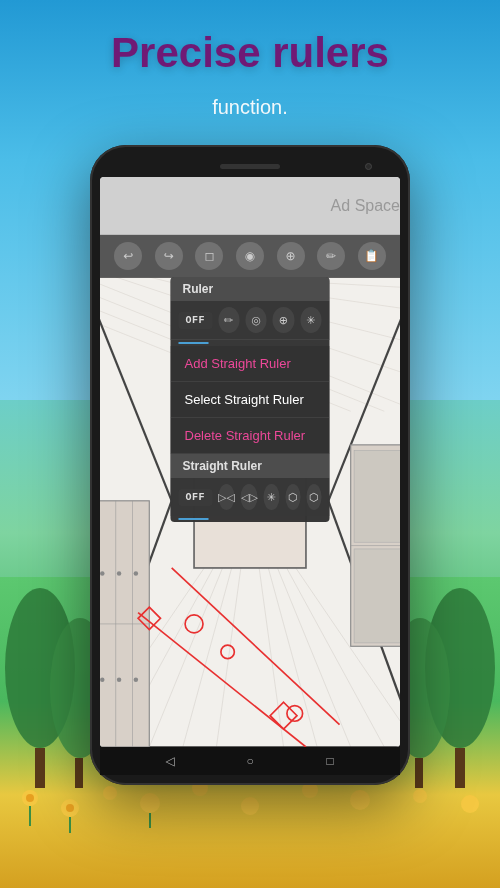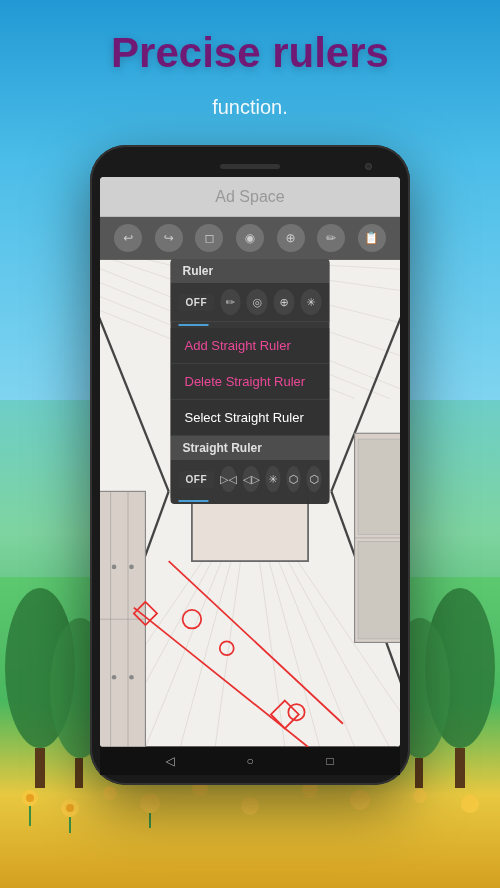--- a/index.html
+++ b/index.html
@@ -100,25 +100,25 @@
       height: calc(100% - 50px);
       background: #e8e8e8;
       border-radius: 4px;
       overflow: hidden;
       position: relative;
     }
 
     
     .ad-space {
       width: 100%;
-      height: 40px;
+      height: 58px;
       background: #d0d0d0;
       display: flex;
       align-items: center;
-      justify-content: center;
+      justify-content: flex-end;
       border-bottom: 1px solid #bbb;
     }
     .ad-space-text {
       font-size: 16px;
       color: #999;
       font-weight: 400;
     }
 
     
     .toolbar {
@@ -182,20 +182,21 @@
     }
 
     .ruler-off-btn {
       background: #3a3a3a;
       color: #ddd;
       font-size: 10px;
       font-weight: 700;
       padding: 3px 7px;
       border-radius: 3px;
       letter-spacing: 0.5px;
+      font-family: Liberation Mono, monospace;
     }
 
     .ruler-icon-btn {
       width: 26px;
       height: 26px;
       background: rgba(100,100,100,0.3);
       border-radius: 50%;
       display: flex;
       align-items: center;
       justify-content: center;
@@ -463,22 +464,22 @@
           <div class="ruler-icons-row">
             <div class="ruler-off-btn">OFF</div>
             <div class="ruler-icon-btn">✏</div>
             <div class="ruler-icon-btn">◎</div>
             <div class="ruler-icon-btn">⊕</div>
             <div class="ruler-icon-btn">✳</div>
           </div>
           <div class="ruler-underline"></div>
 
           <div class="ruler-menu-item">Add Straight Ruler</div>
+          <div class="ruler-menu-item selected">Select Straight Ruler</div>
           <div class="ruler-menu-item">Delete Straight Ruler</div>
-          <div class="ruler-menu-item selected">Select Straight Ruler</div>
 
           <div class="ruler-section-header">Straight Ruler</div>
 
           <div class="symmetry-icons-row">
             <div class="ruler-off-btn">OFF</div>
             <div class="ruler-icon-btn">▷◁</div>
             <div class="ruler-icon-btn">◁▷</div>
             <div class="ruler-icon-btn">✳</div>
             <div class="ruler-icon-btn">⬡</div>
             <div class="ruler-icon-btn">⬡</div>

